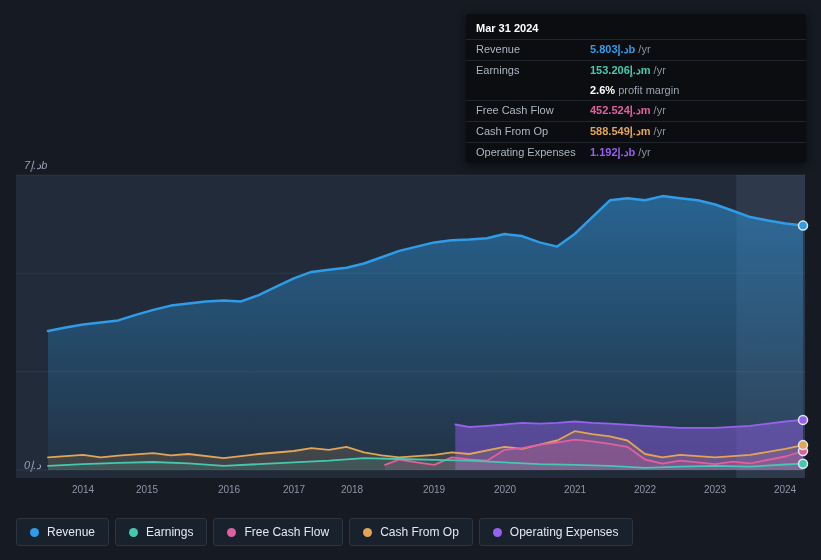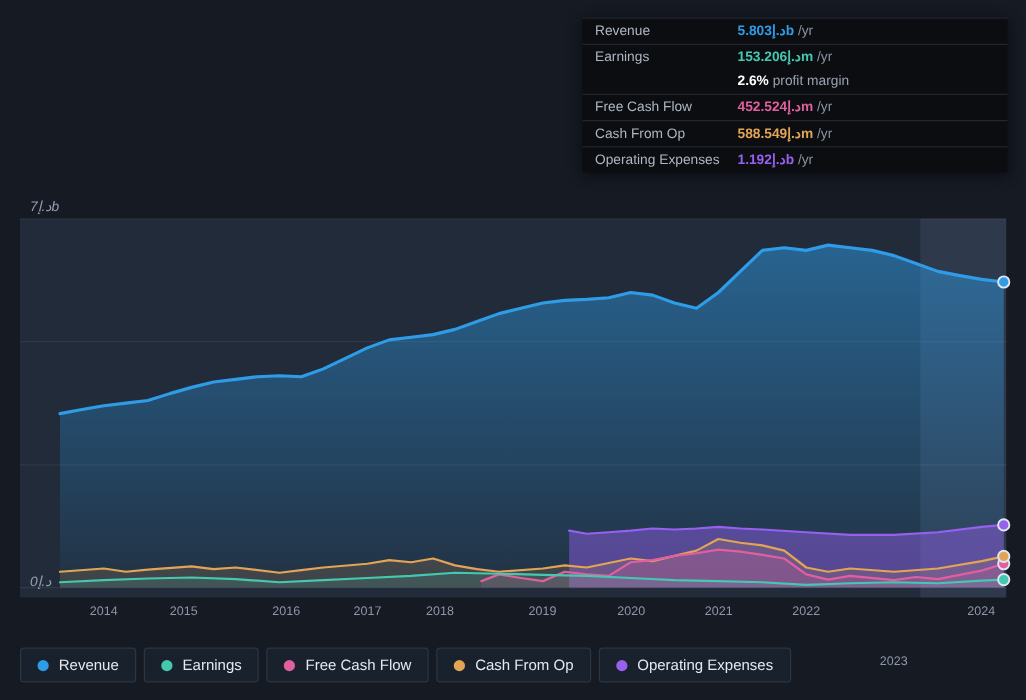--- a/index.html
+++ b/index.html
@@ -76,25 +76,26 @@
   <div class="x-axis">
       <span style="left: 83px;">2014</span>
       <span style="left: 147px;">2015</span>
       <span style="left: 229px;">2016</span>
       <span style="left: 294px;">2017</span>
       <span style="left: 352px;">2018</span>
       <span style="left: 434px;">2019</span>
       <span style="left: 505px;">2020</span>
       <span style="left: 575px;">2021</span>
       <span style="left: 645px;">2022</span>
-      <span style="left: 715px; margin-top: 40px;">2023</span>
+      <span style="left: 715px;">2023</span>
       <span style="left: 785px;">2024</span>
     </div>
 
   <div class="tooltip">
+    <div class="tt-header">Mar 31 2024</div>
 
     <div class="tt-row">
       <span class="tt-label">Revenue</span>
       <span class="tt-val"><b style="color: rgb(47, 156, 232);">5.803د.إb</b><span class="tt-suffix"> /yr</span></span>
     </div>
 
     <div class="tt-row">
       <span class="tt-label">Earnings</span>
       <span class="tt-val"><b style="color: rgb(69, 200, 176); margin-top: 21px;">153.206د.إm</b><span class="tt-suffix"> /yr</span></span>
     </div>

